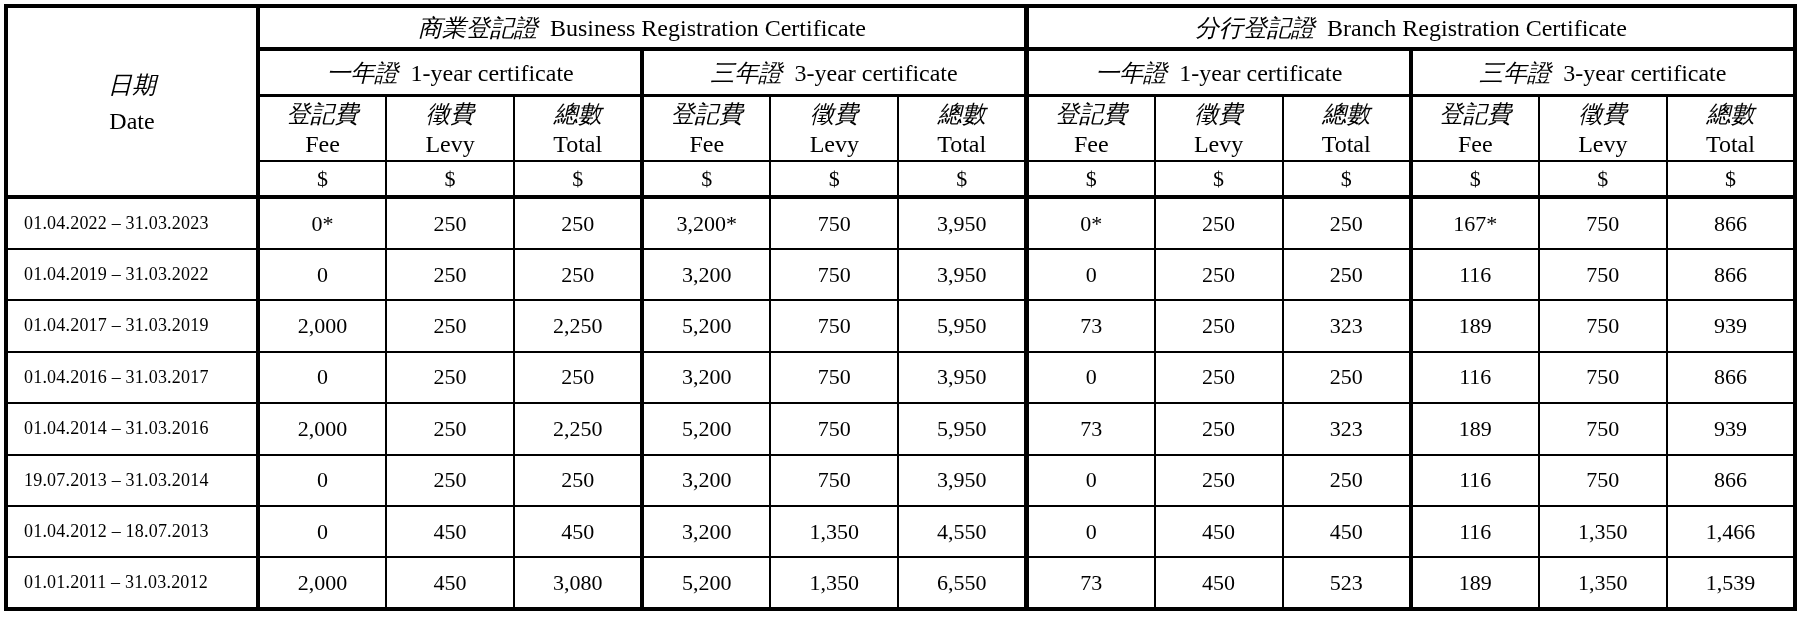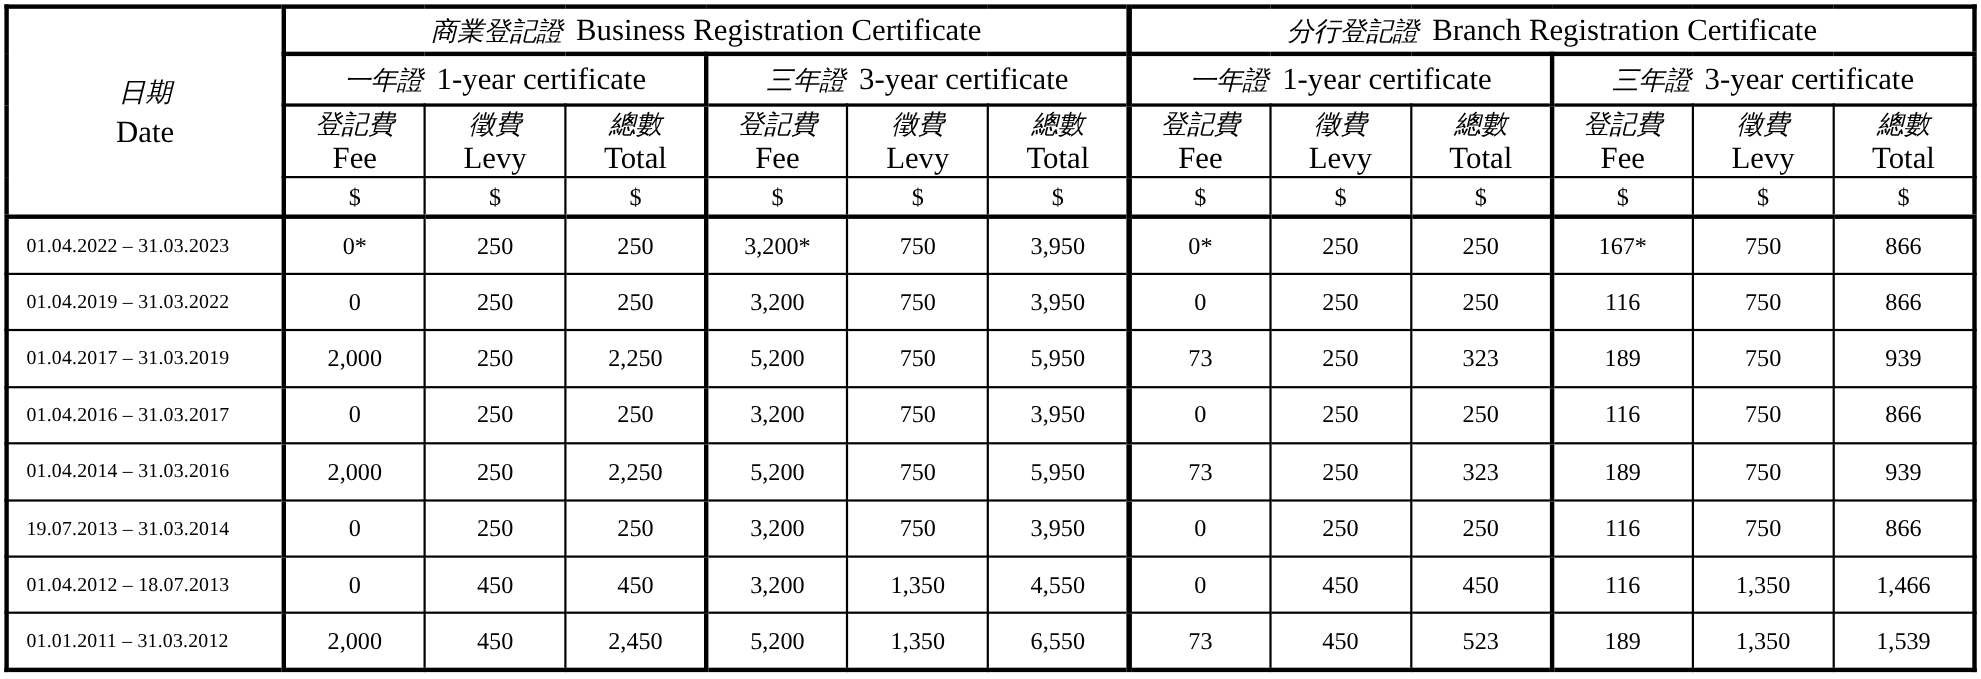--- a/index.html
+++ b/index.html
@@ -28,21 +28,21 @@
   .bb4 { border-bottom-width: 4px; }
   .bb3 { border-bottom-width: 3px; }
   
   tr.h-title { height: 42px; }
   tr.h-year  { height: 45px; }
   tr.h-cols  { height: 64px; }
   tr.h-cur   { height: 35px; }
   tr.data    { height: 50px; }
   
   .zh { font-size: 24px; font-style: italic; }
-  .en { font-size: 28px; text-align: center; }
+  .en { font-size: 24px; text-align: center; }
   .gap { margin-left: 12px; }
   .hdr-stack .zh { display: block; line-height: 31px; }
   .hdr-stack .en { display: block; line-height: 29px; }
   td.datehead .zh { display: block; line-height: 38px; }
   td.datehead .en { display: block; line-height: 34px; }
   td.datecell {
     text-align: left; padding-left: 16px;
     font-size: 18px; letter-spacing: 0.2px;
   }
   td.cur { font-size: 22px; }
@@ -265,21 +265,21 @@
     <td>450</td>
     <td class="br4">450</td>
     <td>116</td>
     <td>1,350</td>
     <td>1,466</td>
   </tr>
   <tr class="data">
     <td class="datecell br4">01.01.2011 – 31.03.2012</td>
     <td>2,000</td>
     <td>450</td>
-    <td class="br4">2,450</td>
+    <td class="br4">3,080</td>
     <td>5,200</td>
     <td>1,350</td>
     <td class="br5">6,550</td>
     <td>73</td>
     <td>450</td>
     <td class="br4">523</td>
     <td>189</td>
     <td>1,350</td>
     <td>1,539</td>
   </tr>

